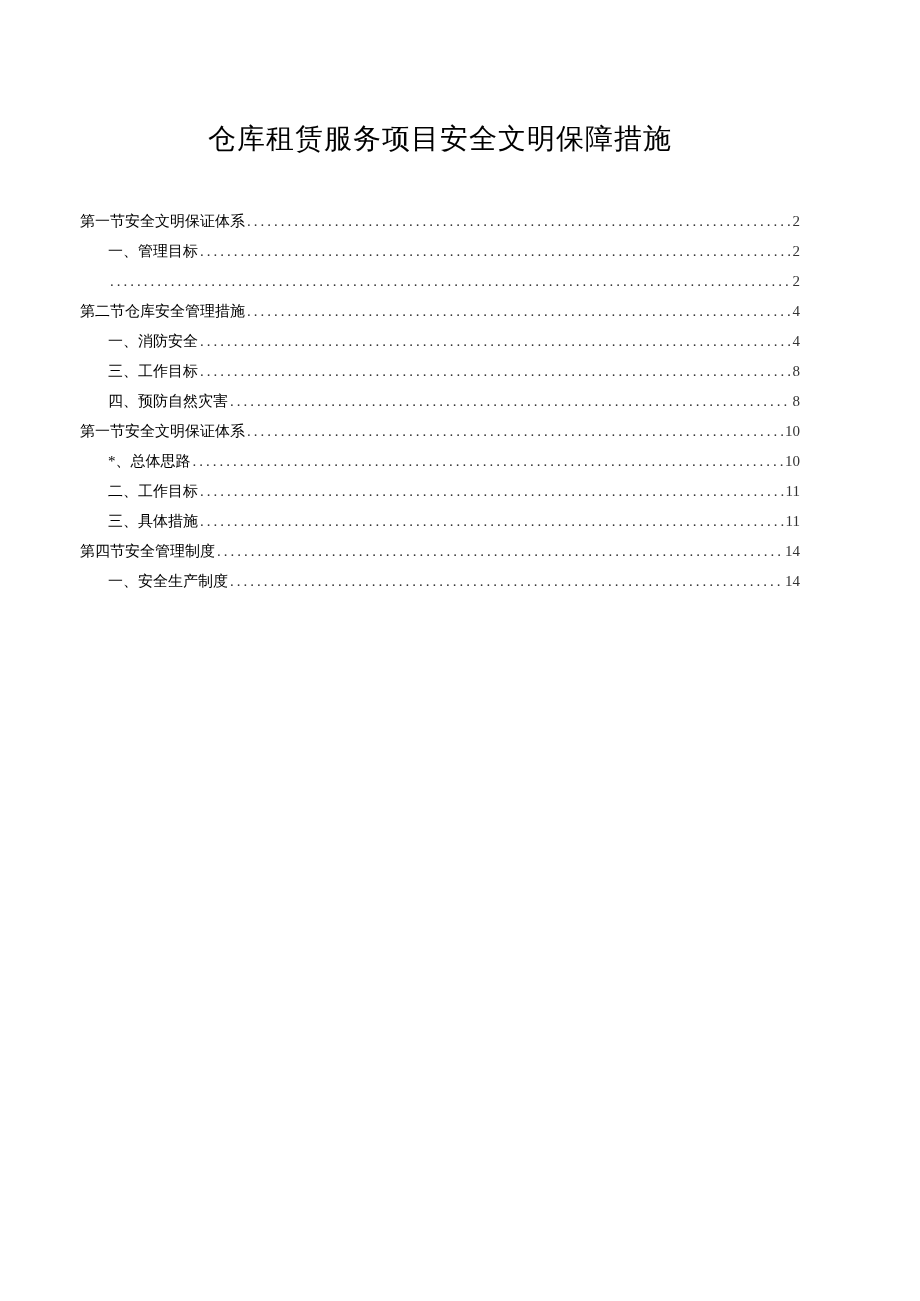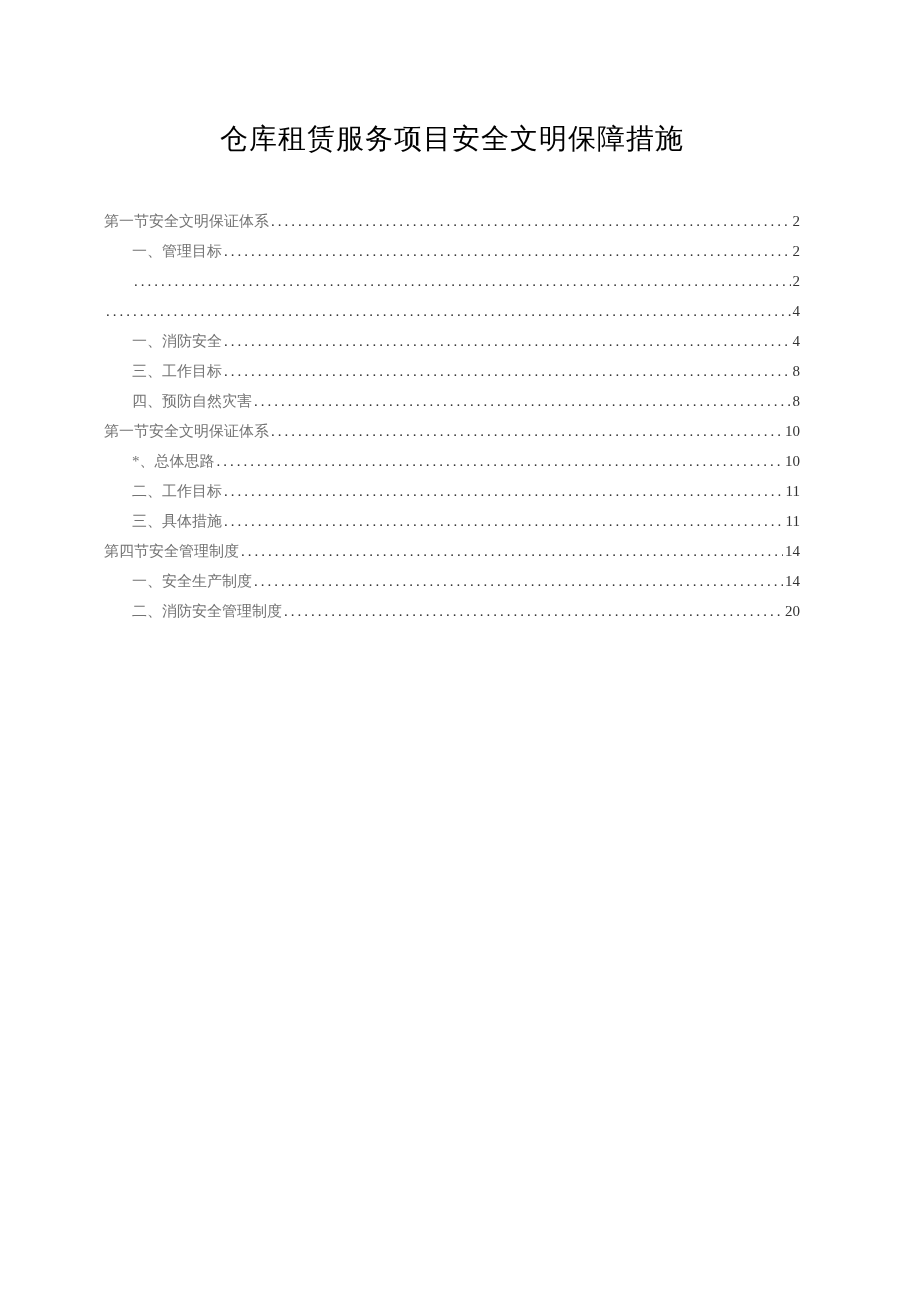--- a/index.html
+++ b/index.html
@@ -8,21 +8,21 @@
       box-sizing: border-box;
     }
     body {
       width: 920px;
       height: 1301px;
       background: #ffffff;
       font-family: "SimSun", "宋体", serif;
       position: relative;
     }
     .page {
-      padding: 120px 120px 0 104px;
+      padding: 120px 120px 0 80px;
     }
     .title {
       text-align: center;
       font-size: 28px;
       font-weight: normal;
       color: #000000;
       margin-bottom: 48px;
       font-family: "SimSun", "宋体", serif;
       letter-spacing: 1px;
     }
@@ -39,21 +39,21 @@
     }
     .toc-entry.level-0 {
       padding-left: 0;
     }
     .toc-entry.level-1 {
       padding-left: 28px;
       justify-content: space-between;
     }
     .toc-label {
       flex: 0 0 auto;
-      color: #737373;
+      color: #000000;
     }
     .toc-dots {
       flex: 1 1 auto;
       overflow: hidden;
       letter-spacing: 3px;
       color: #333333;
       padding: 0 2px;
     }
     .toc-dots::after {
       content: ".....................................................................................................................................";
@@ -78,20 +78,21 @@
       <div class="toc-entry level-1">
         <span class="toc-label">一、管理目标</span>
         <span class="toc-dots"></span>
         <span class="toc-page">2</span>
       </div>
       <div class="toc-entry level-1">
         <span class="toc-dots"></span>
         <span class="toc-page">2</span>
       </div>
       <div class="toc-entry level-0">
+        <span class="toc-label">第二节仓库安全管理措施</span>
         <span class="toc-dots"></span>
         <span class="toc-page">4</span>
       </div>
       <div class="toc-entry level-1">
         <span class="toc-label">一、消防安全</span>
         <span class="toc-dots"></span>
         <span class="toc-page">4</span>
       </div>
       <div class="toc-entry level-1">
         <span class="toc-label">三、工作目标</span>
@@ -126,19 +127,14 @@
       <div class="toc-entry level-0">
         <span class="toc-label">第四节安全管理制度</span>
         <span class="toc-dots"></span>
         <span class="toc-page">14</span>
       </div>
       <div class="toc-entry level-1">
         <span class="toc-label">一、安全生产制度</span>
         <span class="toc-dots"></span>
         <span class="toc-page">14</span>
       </div>
-      <div class="toc-entry level-1">
-        <span class="toc-label">二、消防安全管理制度</span>
-        <span class="toc-dots"></span>
-        <span class="toc-page">20</span>
-      </div>
     </div>
 </div>
 
 </body></html>

